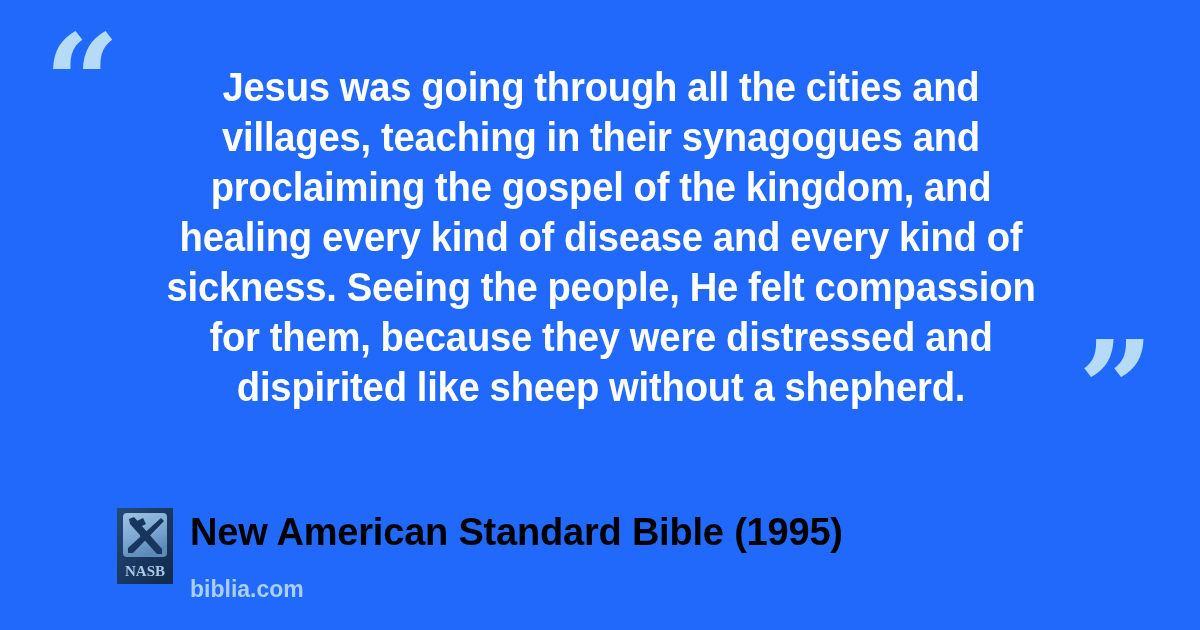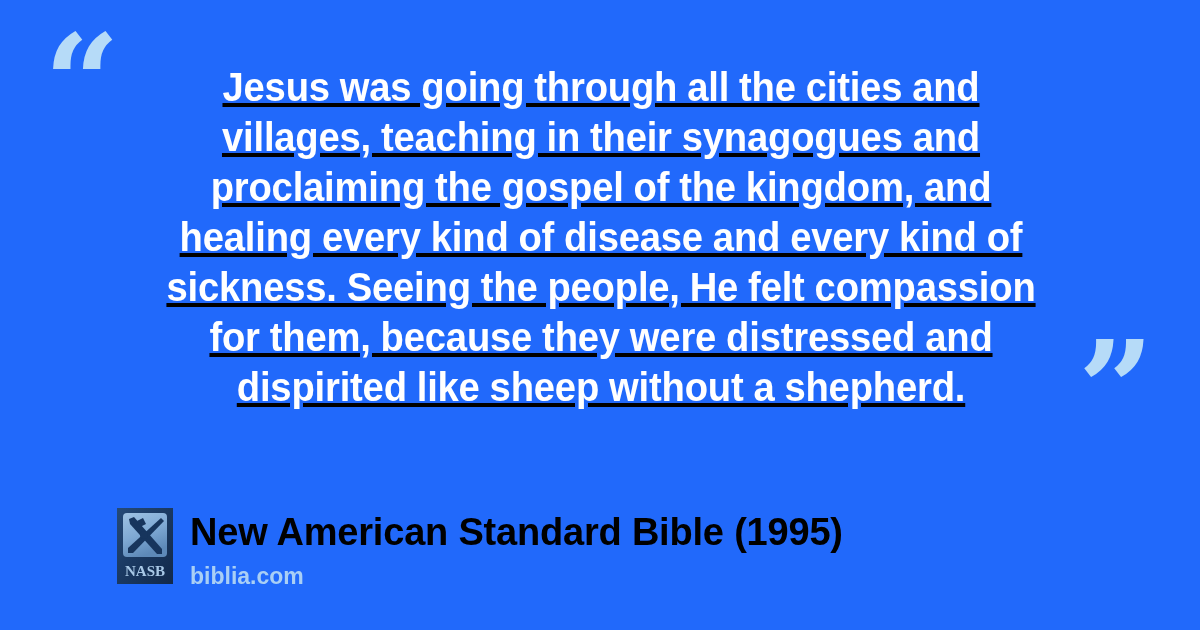--- a/index.html
+++ b/index.html
@@ -41,21 +41,20 @@
     font-size: 132px;
   }
 
   
   #quote-block {
     position: absolute;
     left: 136px;
     top: 62px;
     width: 930px;
     text-align: center;
-    text-decoration: underline;
   }
   #quote-text {
     margin: 0;
     color: #ffffff;
     font-weight: 700;
     font-size: 40px;
     line-height: 50px;
     letter-spacing: -0.2px;
     word-spacing: -0.5px;
     font-stretch: condensed;
@@ -89,21 +88,21 @@
     font-size: 38px;
     line-height: 44px;
     letter-spacing: -0.2px;
     white-space: nowrap;
   }
   #source-site {
     color: #a9cff5;
     font-weight: 700;
     font-size: 23px;
     line-height: 28px;
-    margin-top: 8px;
+    margin-top: 21px;
     white-space: nowrap;
   }
 </style>
 </head>
 <body>
 
 <div id="card">
 
   <div id="quote-open" class="quote-mark">“</div>
 

